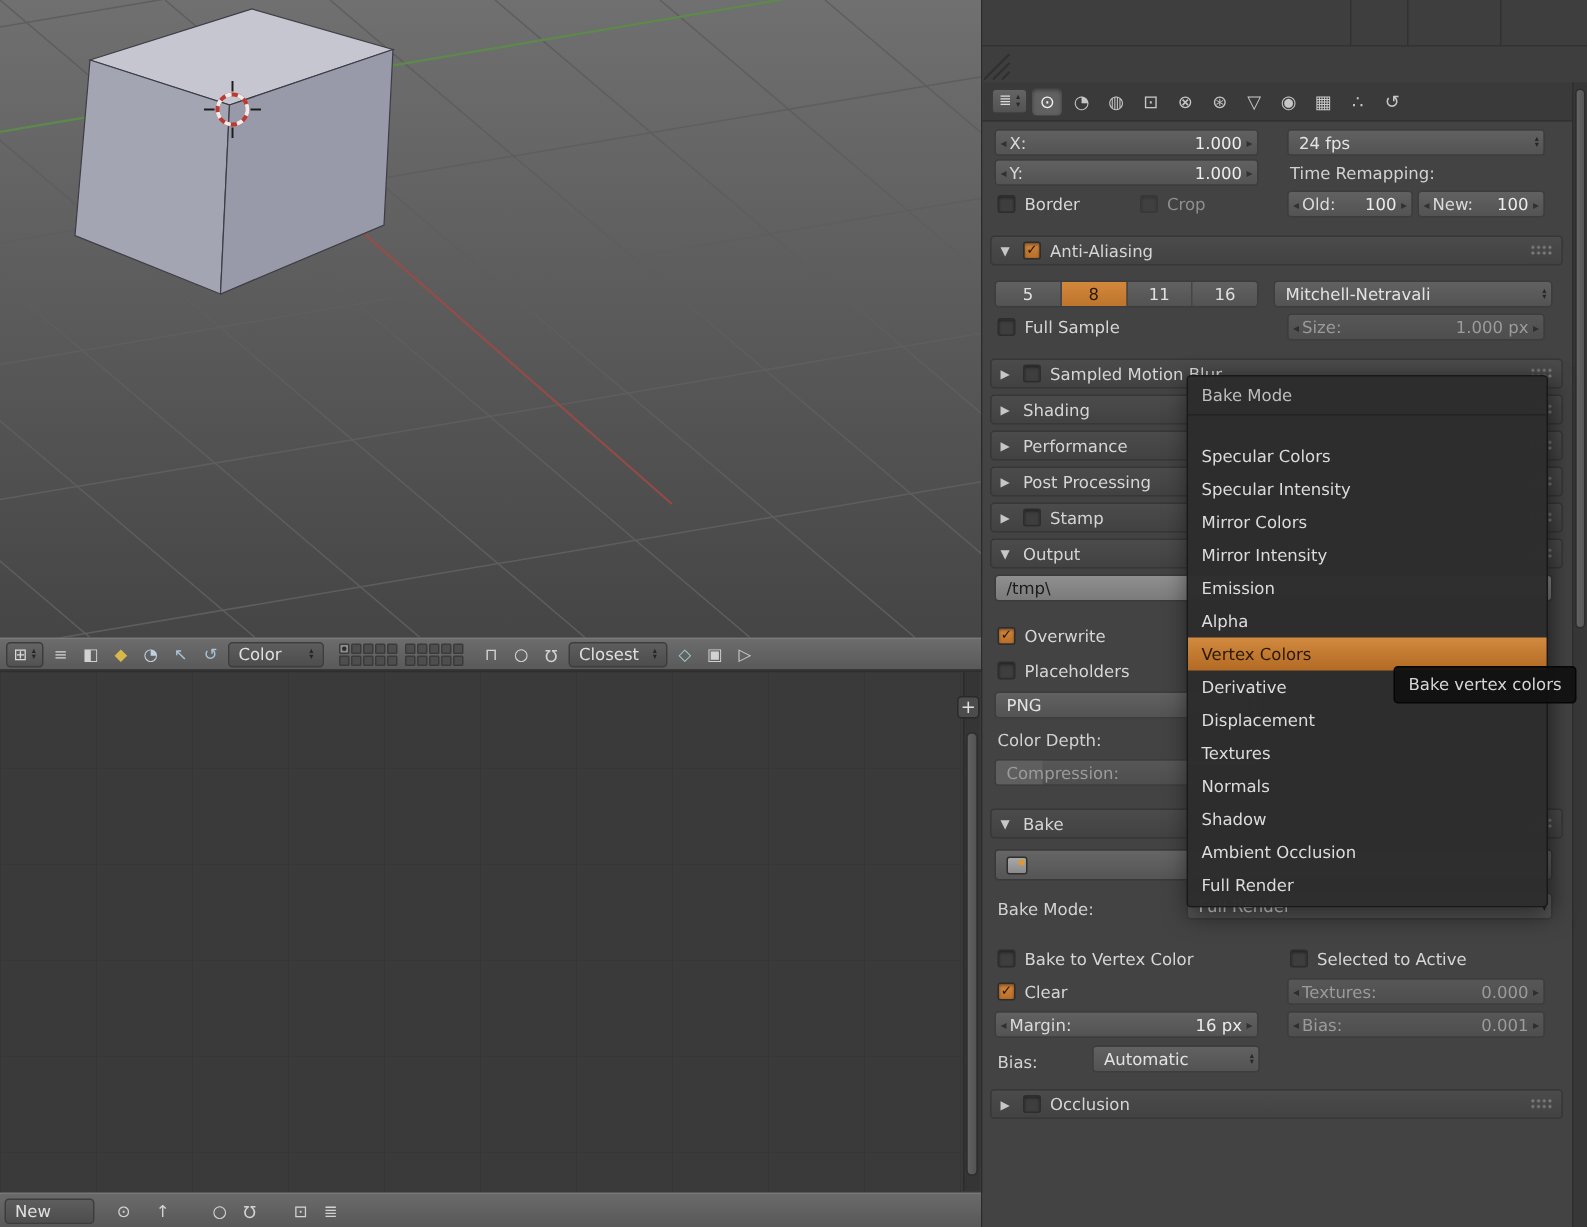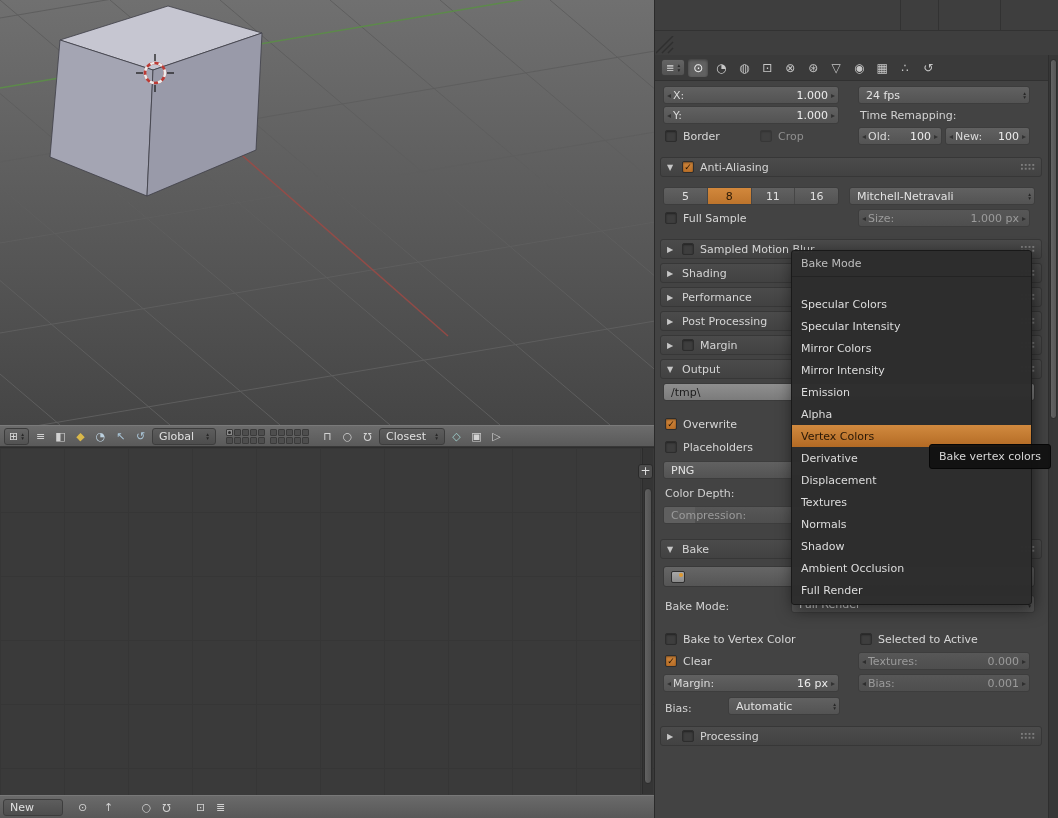--- a/index.html
+++ b/index.html
@@ -173,21 +173,21 @@
         <i>▾</i>
       </span>
   </div>
   <span class="hicon">≡</span>
   <span class="hicon">◧</span>
   <span class="hicon" style="color:#d9b84a">◆</span>
   <span class="hicon" style="color:#bcd0de">◔</span>
   <span class="hicon" style="color:#a9c4d6">↖</span>
   <span class="hicon" style="color:#a9c4d6">↺</span>
   <div class="hdrop" style="width:64px">
-    <span class="mlab">Global</span>
+    <span class="mlab">Color</span>
     <span class="updn">
         <i>▴</i>
         <i>▾</i>
       </span>
   </div>
   <div class="layers">
     <div class="lgrid">
       <span class="lcell on"></span>
       <span class="lcell"></span>
         <span class="lcell"></span>
@@ -374,21 +374,21 @@
     <span class="dots"></span>
   </div>
   <div class="phead" style="top:256px">
     <span class="tri">▶</span>
     <span>Post Processing</span>
     <span class="dots"></span>
   </div>
   <div class="phead" style="top:280px">
     <span class="tri">▶</span>
     <span class="chk"></span>
-    <span>Margin</span>
+    <span>Stamp</span>
     <span class="dots"></span>
   </div>
 
   <div class="phead" style="top:304px">
     <span class="tri">▼</span>
     <span>Output</span>
     <span class="dots"></span>
   </div>
   <div class="textfield" style="top:328px;left:8px;width:372px">
     <span>/tmp\</span>
@@ -465,21 +465,21 @@
     <span class="mlab">Automatic</span>
     <span class="updn">
         <i>▴</i>
         <i>▾</i>
       </span>
   </div>
 
   <div class="phead" style="top:671px">
     <span class="tri">▶</span>
     <span class="chk"></span>
-    <span>Processing</span>
+    <span>Occlusion</span>
     <span class="dots"></span>
   </div>
 </div>
 
 <div class="abs props-scroll">
   <div class="props-thumb"></div>
 </div>
 
 <div class="menu">
   <div class="menu-title">Bake Mode</div>

